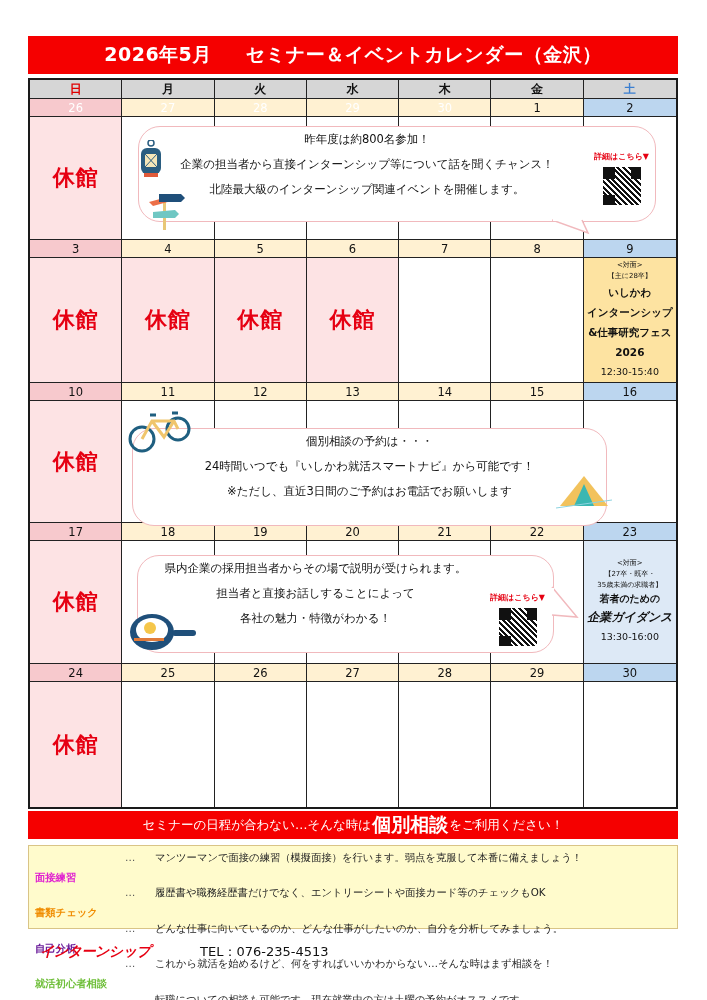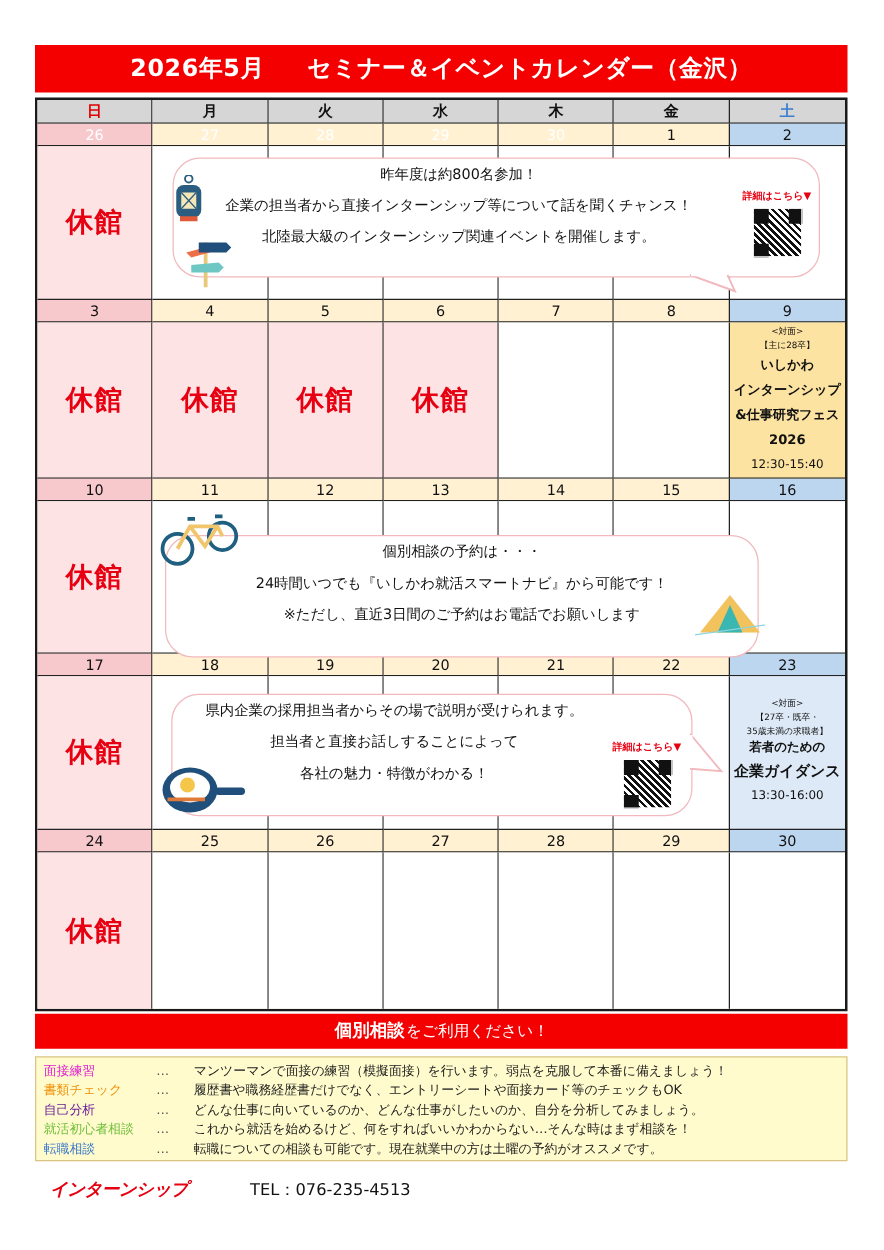--- a/index.html
+++ b/index.html
@@ -46,21 +46,21 @@
   .w5 .cell { height: 125px; border-bottom: none; }
 
   .event-yellow { background: #fde3a1 !important; }
   .event-blue { background: #dde9f6 !important; }
   .event {
     position: absolute; inset: 0; display: flex; flex-direction: column;
     align-items: center; justify-content: center; text-align: center; color: #111;
   }
   .event .tiny { font-size: 7px; line-height: 11px; }
   .event .big { font-size: 10.5px; font-weight: bold; line-height: 20px; }
-  .event .bigger { font-size: 12px; font-weight: bold; line-height: 20px; }
+  .event .bigger { font-size: 12px; font-weight: bold; line-height: 20px; font-style: italic; }
   .event .mid { font-size: 10px; line-height: 16px; }
   .event .time { font-size: 9.5px; line-height: 18px; margin-top: 1px; }
 
   .bubble {
     position: absolute; background: #ffffff; border: 1.5px solid #f1b9bd;
     border-radius: 22px; z-index: 3; display: flex; flex-direction: column;
     align-items: center; justify-content: flex-start;
   }
   .bubble .line { font-size: 11.5px; color: #111; line-height: 25px; white-space: nowrap; }
   .bubble-tail { position: absolute; z-index: 4; }
@@ -76,28 +76,28 @@
       #fff;
     border: 1px solid #fff;
   }
   .deco { position: absolute; z-index: 5; }
 
   .banner {
     position: absolute; left: 28px; top: 811px; width: 650px; height: 28px;
     background: #f50000; color: #fff; font-size: 12.5px;
     display: flex; align-items: center; justify-content: center;
   }
-  .banner .em { font-size: 14px; font-weight: bold; margin: 0 1px; }
+  .banner .em { font-size: 19px; font-weight: bold; margin: 0 1px; }
 
   .info-box {
     position: absolute; left: 28px; top: 845px; width: 650px; height: 84px;
     background: #fffbcc; border: 1px solid #d9c486; padding: 4px 6px;
   }
   .info-row { display: flex; font-size: 10.3px; line-height: 15.4px; color: #222; white-space: nowrap; }
-  .info-key { width: 90px; font-weight: normal; }
+  .info-key { width: 90px; font-weight: bold; margin-top: 20px; }
   .info-dots { width: 30px; color: #555; }
   .info-desc { flex: 1; }
 
   .footer {
     position: absolute; left: 40px; top: 940px; width: 640px; height: 24px;
     display: flex; align-items: center; font-size: 13px; color: #111;
   }
   .logo { color: #e60012; font-weight: bold; font-size: 14px; font-style: italic; letter-spacing: -0.5px; width: 160px; }
   .tel { width: 200px; }
 </style>
@@ -321,20 +321,21 @@
   <svg width="70" height="42" viewBox="0 0 70 42">
     <ellipse cx="24" cy="22" rx="22" ry="18" fill="#1f4f7a"></ellipse>
     <ellipse cx="24" cy="20" rx="16" ry="12" fill="#fff"></ellipse>
     <circle cx="22" cy="18" r="6" fill="#f5c64a"></circle>
     <rect x="6" y="28" width="30" height="3" fill="#e07a3a"></rect>
     <rect x="44" y="20" width="24" height="6" rx="3" fill="#1f4f7a"></rect>
   </svg>
 </div>
 
 <div class="banner">
+  <span>セミナーの日程が合わない…そんな時は</span>
   <span class="em">個別相談</span>
   <span>をご利用ください！</span>
 </div>
 
 <div class="info-box">
   <div class="info-row">
     <span class="info-key" style="color:#e020d0;">面接練習</span>
     <span class="info-dots">…</span>
     <span class="info-desc">マンツーマンで面接の練習（模擬面接）を行います。弱点を克服して本番に備えましょう！</span>
   </div>

